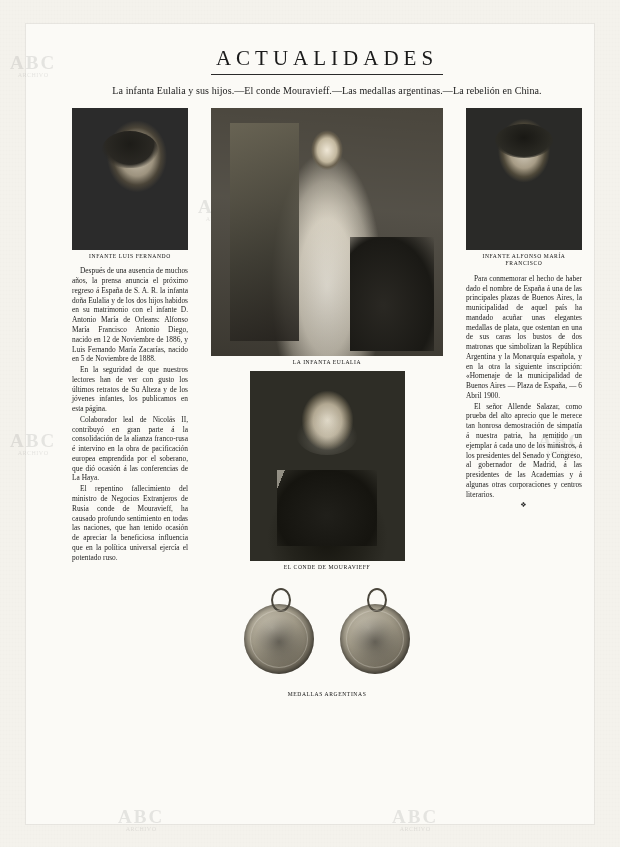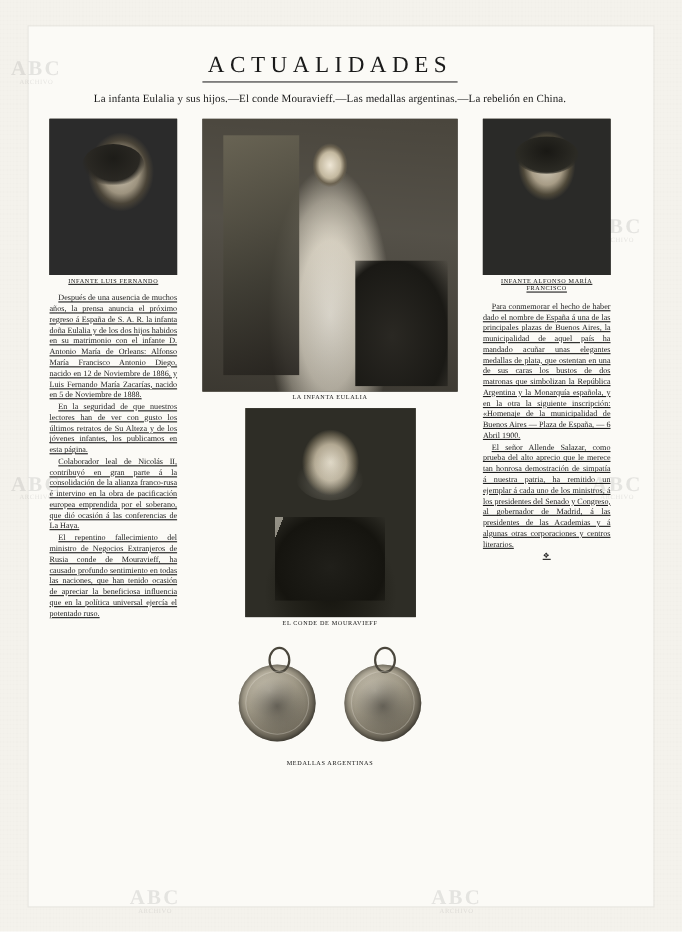--- a/index.html
+++ b/index.html
@@ -60,21 +60,21 @@
     display: block;
     font-size: 6px;
     letter-spacing: 0.5px;
     font-weight: normal;
     text-align: center;
     margin-top: -2px;
   }
 
   .content {
     position: absolute;
-    left: 45px;
+    left: 72px;
     top: 46px;
     width: 510px;
   }
 
   .title {
     text-align: center;
     font-size: 21px;
     letter-spacing: 5px;
     font-family: "Liberation Serif", serif;
     color: #1a1a1a;
@@ -100,21 +100,20 @@
     width: 510px;
   }
 
   .col {
     width: 116px;
     font-size: 7.4px;
     line-height: 1.32;
     text-align: justify;
     color: #1c1c1c;
     hyphens: auto;
-    text-decoration: underline;
   }
   .col p {
     margin: 0 0 1px 0;
     text-indent: 8px;
   }
 
   .col-left {
     position: absolute;
     left: 0;
     top: 0;

